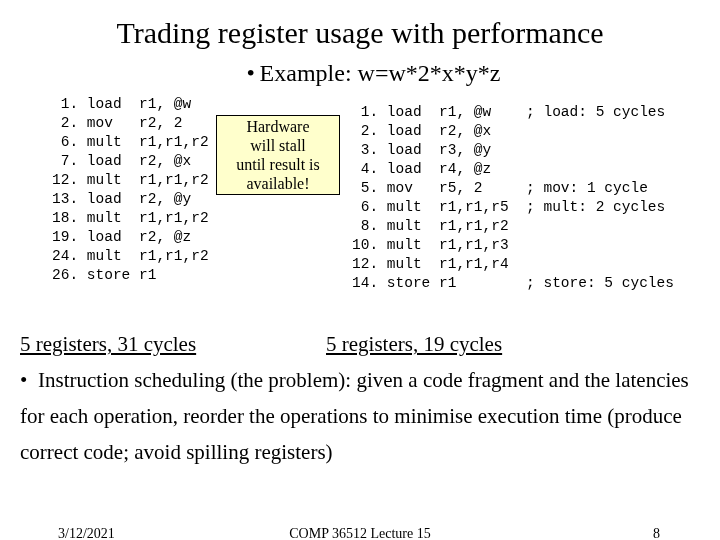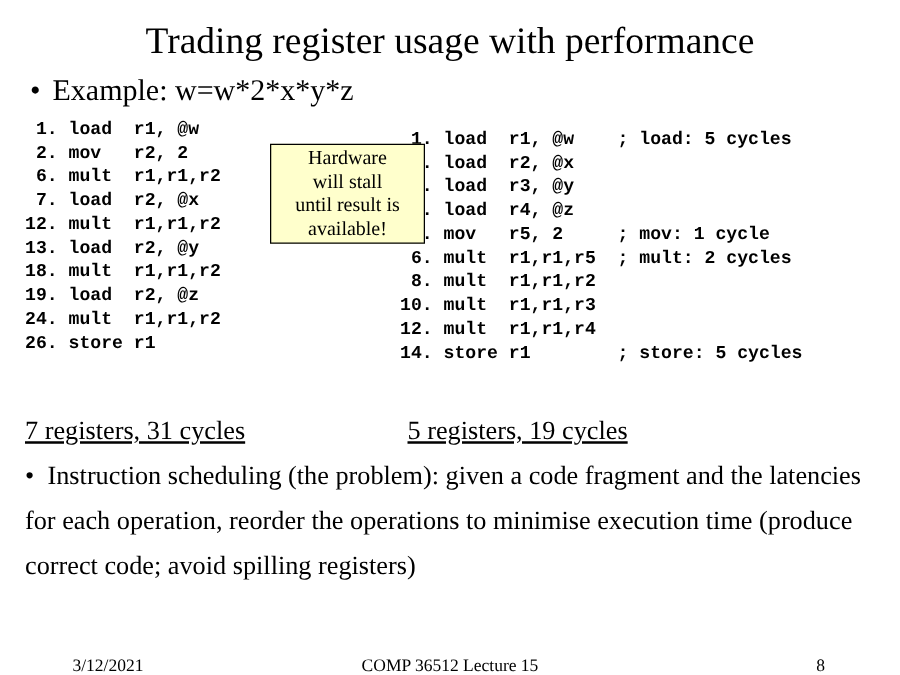--- a/index.html
+++ b/index.html
@@ -20,36 +20,38 @@
     position: relative;
   }
   .title {
     font-size: 30px;
     text-align: center;
     margin: 4px 0 10px 0;
     font-weight: normal;
   }
   .bullet {
     font-size: 24px;
-    margin: 6px 0 8px 4px;
+    margin: 6px 0 8px 22px;
+    text-align: center;
   }
   .bullet .dot {
     display: inline-block;
     width: 18px;
   }
   .codewrap {
     position: relative;
     margin-top: 2px;
   }
   .codeblock {
     font-family: "Courier New", Courier, monospace;
     font-size: 14.5px;
     line-height: 19px;
     white-space: pre;
-    font-weight: bold;
+    font-weight: normal;
+    margin-left: 32px;
   }
   .codeL { position: absolute; left: 0;   top: 0; }
   .codeR { position: absolute; left: 300px; top: 8px; }
   .hardware-box {
     position: absolute;
     left: 196px;
     top: 20px;
     width: 86px;
     background: #ffffcc;
     border: 1px solid #000;
@@ -120,21 +122,21 @@
  5. mov   r5, 2     ; mov: 1 cycle
  6. mult  r1,r1,r5  ; mult: 2 cycles
  8. mult  r1,r1,r2
 10. mult  r1,r1,r3
 12. mult  r1,r1,r4
 14. store r1        ; store: 5 cycles</div>
     <div class="hardware-box">Hardware will stall until result is available!</div>
   </div>
 
   <div class="captions">
-    <span class="cap-left">7 registers, 31 cycles</span>
+    <span class="cap-left">5 registers, 31 cycles</span>
     <span class="cap-right">5 registers, 19 cycles</span>
   </div>
 
   <div class="bullet2">
     <span class="dot">•</span><span>Instruction scheduling (the problem): given a code fragment and the latencies for each operation, reorder the operations to minimise execution time (produce correct code; avoid spilling registers)</span>
   </div>
 
   <div class="footer">
     <span class="fl">3/12/2021</span>
     <span class="fc">COMP 36512 Lecture 15</span>

